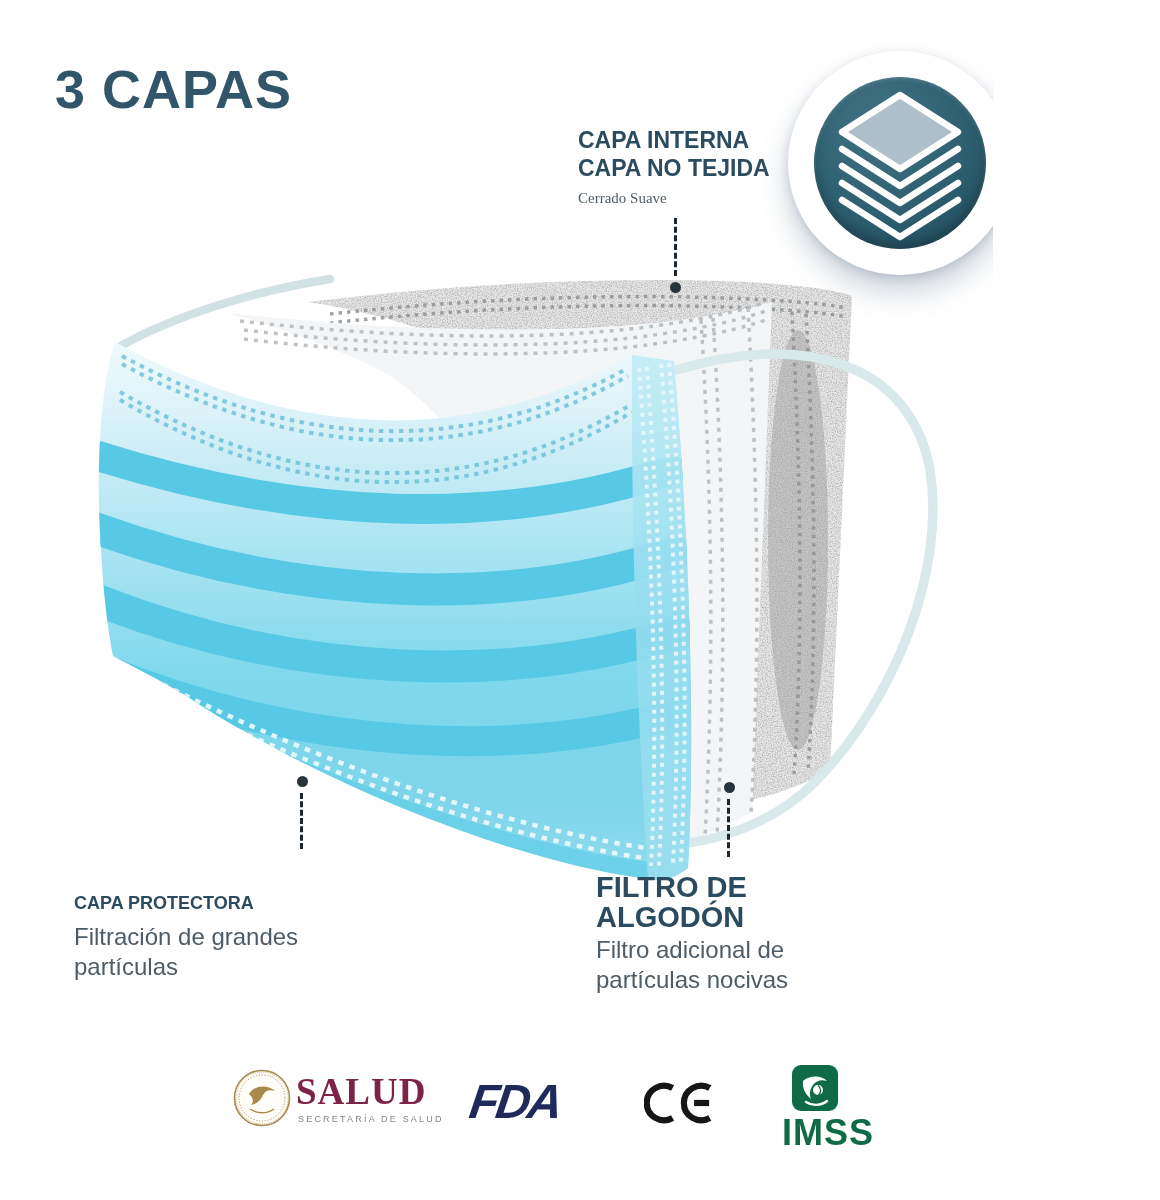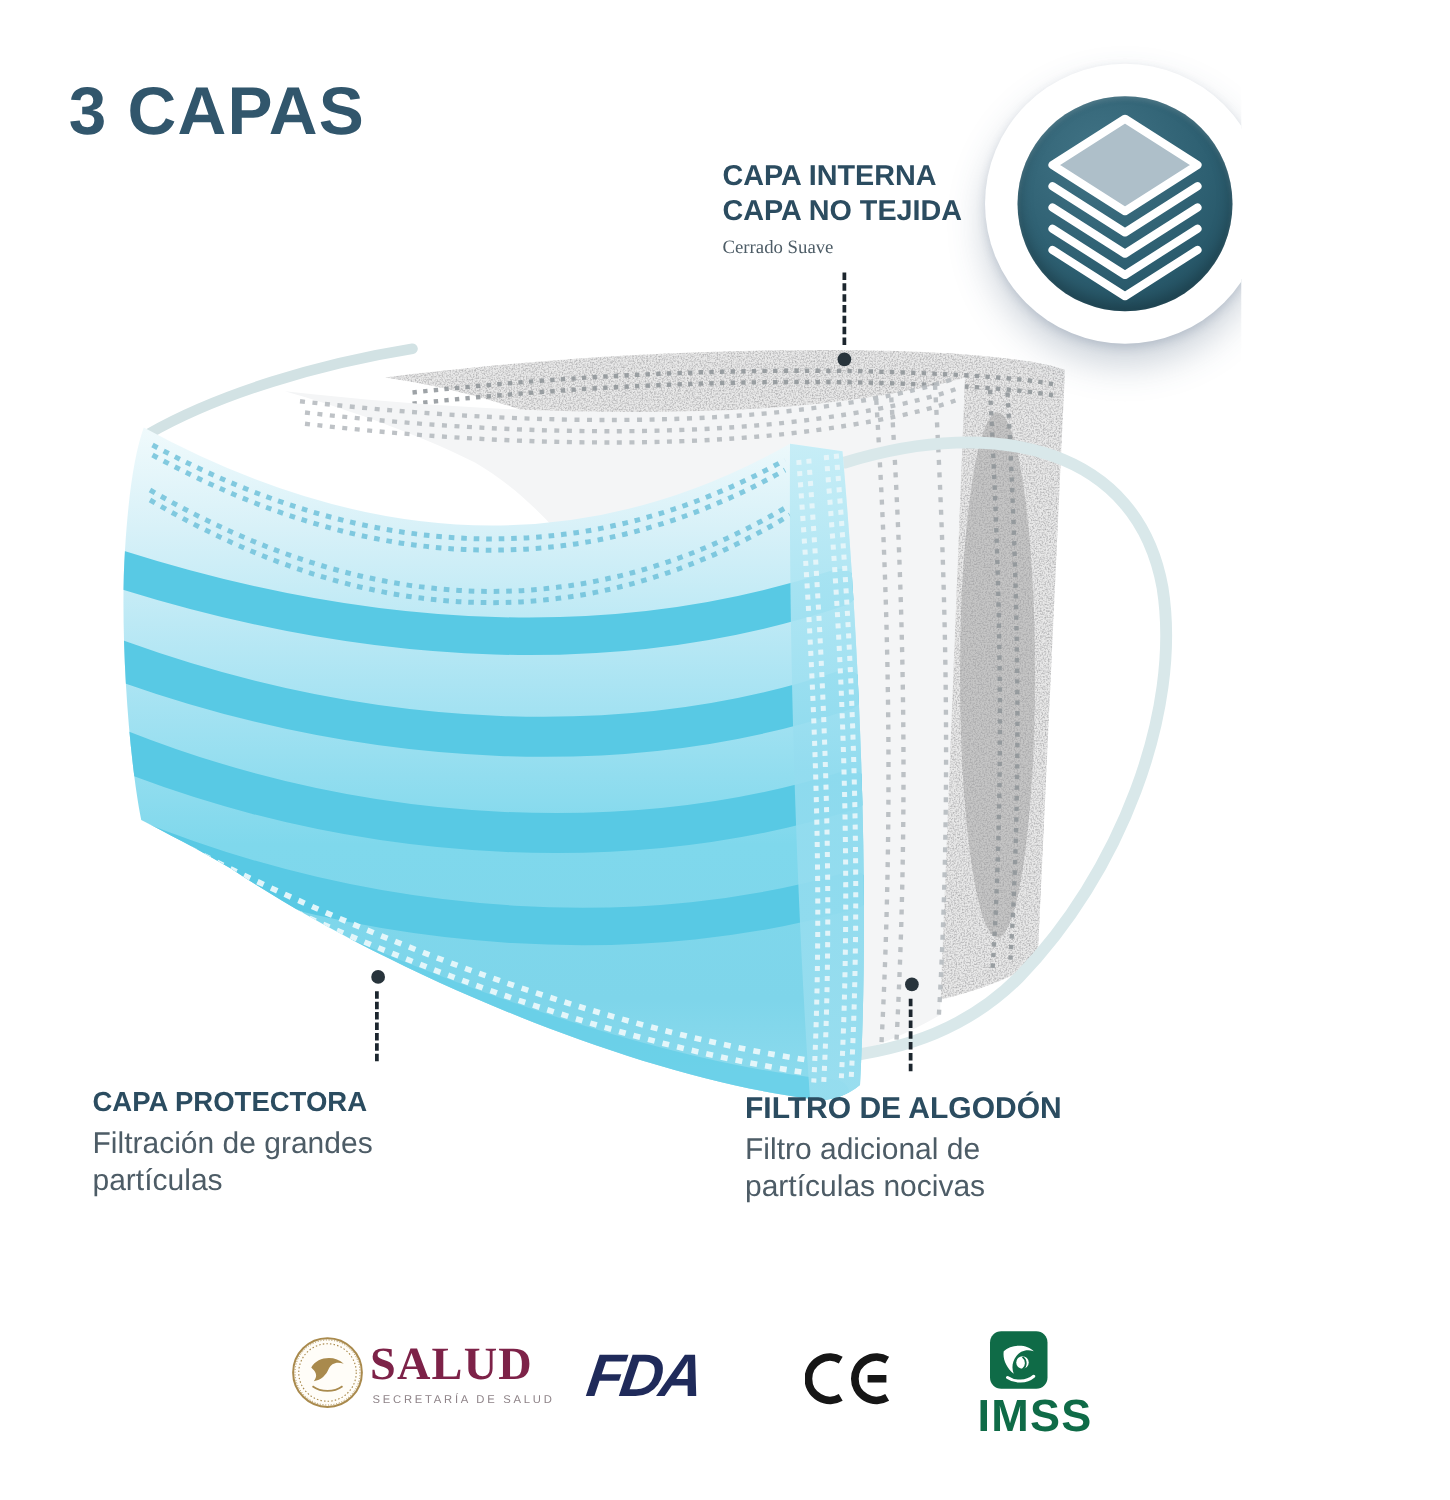--- a/index.html
+++ b/index.html
@@ -24,24 +24,24 @@
                box-shadow:inset 0 2px 4px rgba(255,255,255,.15), inset 0 -6px 12px rgba(0,0,0,.25);}
   .badge-icon{left:24px;top:10px;}
 
   
   .callout-title{color:#2B4C60;font-weight:700;margin:0;}
   .callout-sub{color:#4D5C66;font-weight:400;margin:3px 0 0 0;}
   .co-interna{left:578px;top:126px;width:250px;}
   .co-interna .callout-title{font-size:23px;line-height:28px;}
   .co-interna .callout-sub{font-size:15px;line-height:26px;font-family:Liberation Serif, serif;}
   .co-externa{left:74px;top:866px;width:280px;}
-  .co-externa .callout-title{font-size:22px;line-height:31px;}
+  .co-externa .callout-title{font-size:18px;line-height:31px;margin-top:22px;}
   .co-externa .callout-sub{font-size:24px;line-height:30px;width:268px;}
   .co-filtro{left:596px;top:872px;width:260px;}
-  .co-filtro .callout-title{font-size:24px;line-height:30px;}
+  .co-filtro .callout-title{font-size:29px;line-height:30px;}
   .co-filtro .callout-sub{font-size:24px;line-height:30px;width:250px;}
 
   
   .dot{width:11px;height:11px;border-radius:50%;background:#28343C;}
   .dashline{width:0;border-left:3px dashed #1C262E;}
   .dl-interna{left:674px;top:218px;height:58px;}
   .dt-interna{left:670px;top:282px;}
   .dt-externa{left:297px;top:776px;}
   .dl-externa{left:300px;top:793px;height:56px;}
   .dt-filtro{left:724px;top:782px;}

